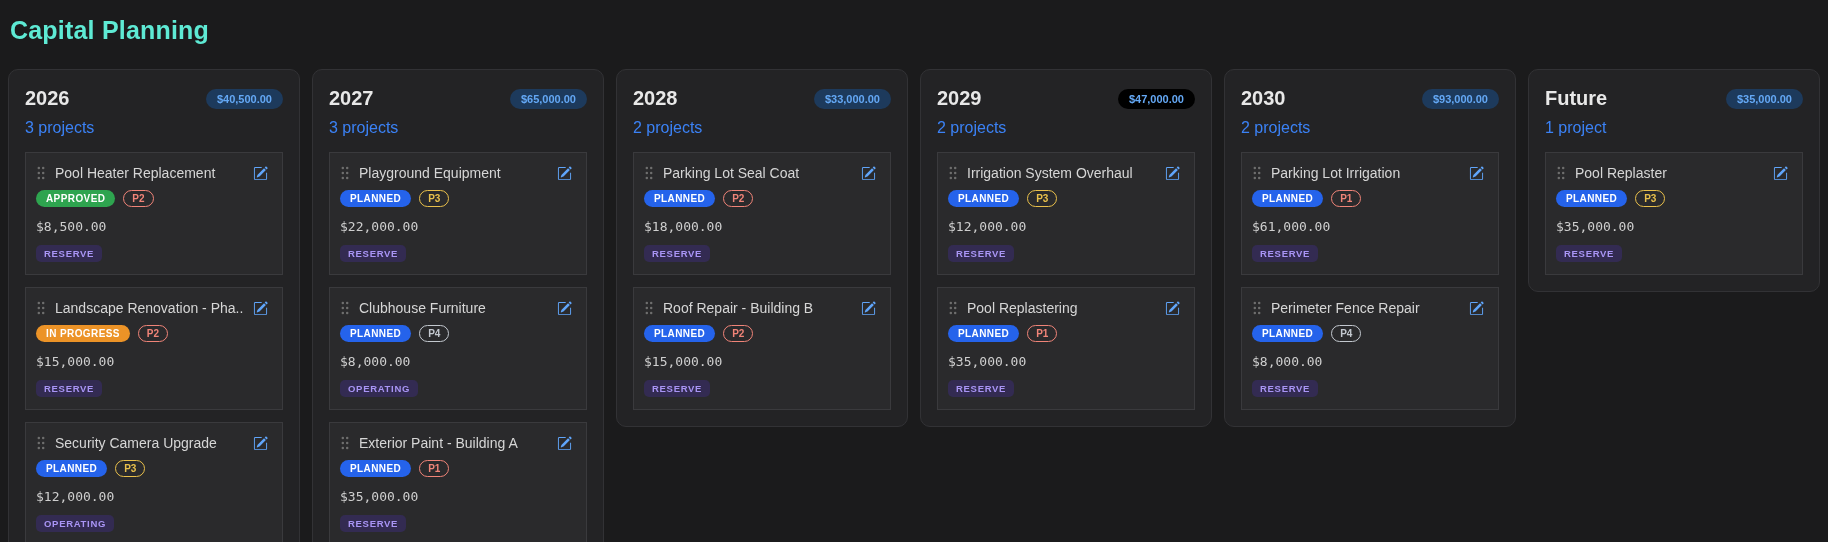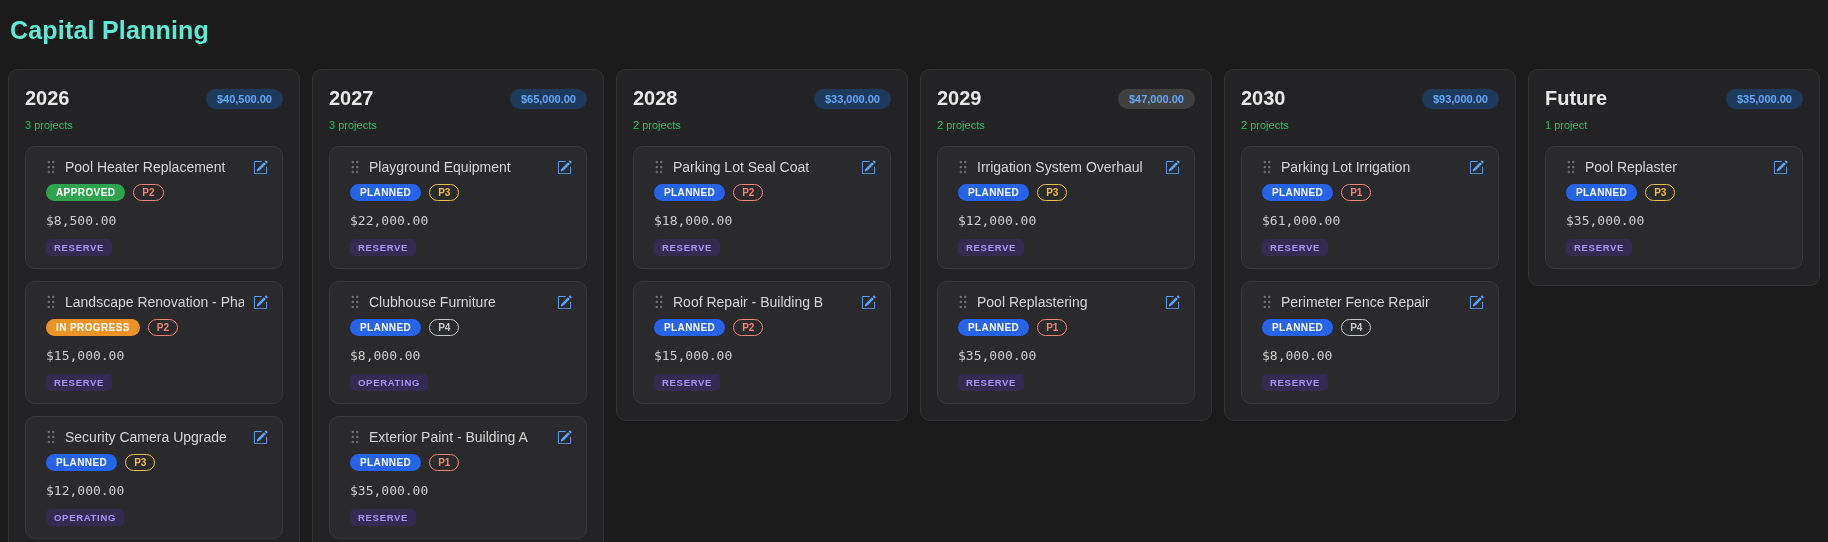--- a/index.html
+++ b/index.html
@@ -27,27 +27,27 @@
   .col-header-row {
     display: flex; justify-content: space-between; align-items: center;
   }
   .col-year { font-size: 20px; font-weight: 700; color: #e8e8e8; }
   .col-total {
     font-size: 11px; font-weight: 700;
     padding: 4px 11px; border-radius: 999px;
     background: #1d3a5c; color: #64a8f5;
     white-space: nowrap;
   }
-  .col-count { margin-top: 9px; font-size: 11px; color: #22c55e; }
+  .col-count { margin-top: 9px; font-size: 16px; color: #3b82f6; }
   .cards { margin-top: 15px; display: flex; flex-direction: column; gap: 12px; }
   .card {
     background: #2a2a2c;
     border: 1px solid #3a3a3d;
-    border-radius: 10px;
-    padding: 12px 14px 12px 20px;
+    border-radius: 0;
+    padding: 12px 14px 12px 10px;
   }
   .card-title-row { display: flex; align-items: center; gap: 9px; }
   .grip { display: inline-flex; flex: 0 0 auto; cursor: grab; }
   .card-title {
     flex: 1 1 auto; min-width: 0;
     font-size: 14px; font-weight: 500; color: #d6d6d6;
     white-space: nowrap; overflow: hidden;
   }
   .edit-btn {
     flex: 0 0 auto; background: none; border: none; cursor: pointer;
@@ -383,21 +383,21 @@
       <span class="funding-badge" style="background: rgb(51, 43, 82); color: rgb(169, 149, 245);">RESERVE</span>
     </div>
   </article>
 </div>
   </section>
 
   <section class="column">
     <header>
       <div class="col-header-row">
         <h2 class="col-year">2029</h2>
-        <span class="col-total" style="background: #404040; color: rgb(100, 168, 245); text-align: center;">$47,000.00</span>
+        <span class="col-total" style="background: #000000; color: rgb(100, 168, 245); text-align: center;">$47,000.00</span>
       </div>
       <div class="col-count">2 projects</div>
     </header>
     <div class="cards">
   <article class="card">
     <div class="card-title-row">
       <span class="grip">
         <svg width="10" height="16" viewBox="0 0 10 16" aria-hidden="true">
           <g class="grip-dots" fill="#6e6e6e">
             <circle cx="2.8" cy="3" r="1.25"></circle>

